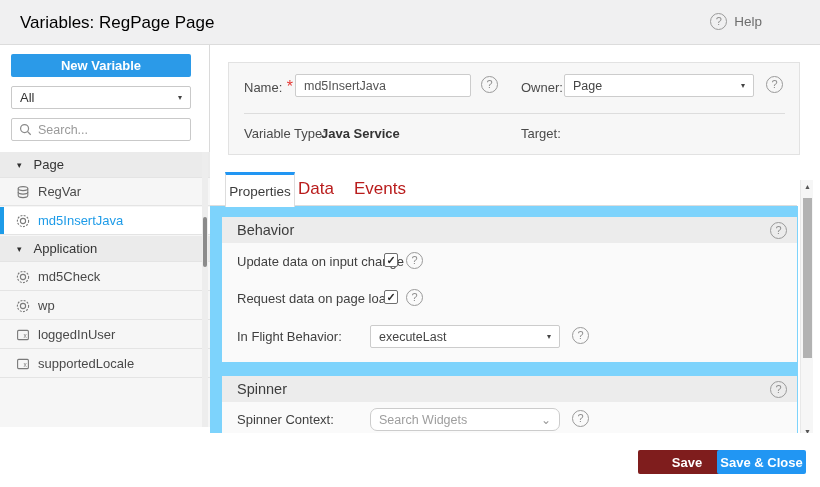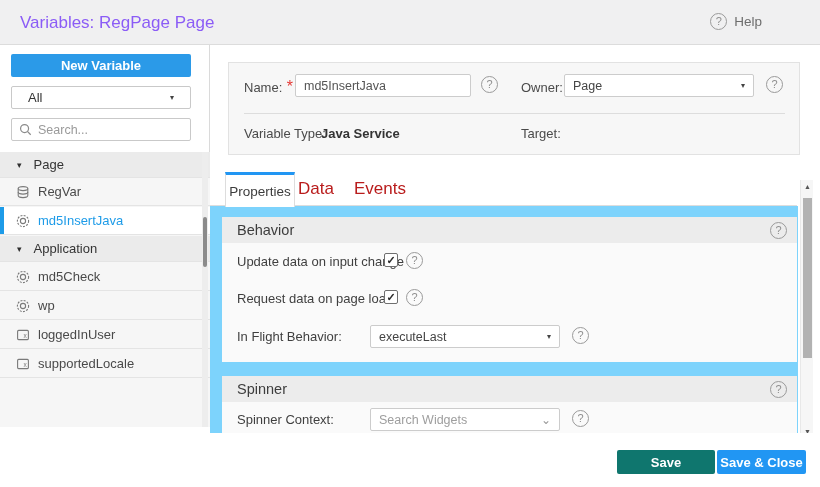--- a/index.html
+++ b/index.html
@@ -8,37 +8,37 @@
     font-family:"Liberation Sans", sans-serif;
     background:#fff; color:#3f3f3f; overflow:hidden; position:relative;
   }
   .abs { position:absolute; }
 
   
   .top-header {
     left:0; top:0; width:820px; height:45px;
     background:#f0f0f1; border-bottom:1px solid #dcdcdc;
   }
-  .top-title { left:20px; top:13px; font-size:17px; color:#8b5cf6; }
+  .top-title { left:20px; top:13px; font-size:17px; color:#000000; }
   .help-link { right:58px; top:13px; display:flex; align-items:center; gap:7px; color:#6e6e6e; font-size:13.5px; cursor:pointer; }
   .qmark {
     display:inline-flex; align-items:center; justify-content:center;
     width:17px; height:17px; border:1.4px solid #9a9a9a; border-radius:50%;
     color:#8f8f8f; font-size:11px; line-height:1; background:transparent; flex:0 0 auto;
   }
 
   
   .sidebar { left:0; top:45px; width:210px; height:382px; background:#fff; border-right:1px solid #dadada; }
   .btn-new {
     left:11px; top:9px; width:180px; height:23px; background:#2b9ae8; border:none; border-radius:2px;
     color:#fff; font-weight:bold; font-size:13px; display:flex; align-items:center; justify-content:center; cursor:pointer;
   }
   .filter-select {
     left:11px; top:41px; width:180px; height:23px; background:#fff; border:1px solid #c9c9c9; border-radius:2px;
-    display:flex; align-items:center; padding:0 16px; font-size:13px; color:#333; cursor:pointer;
+    display:flex; align-items:center; padding:0 8px; font-size:13px; color:#333; cursor:pointer;
   }
   .filter-select .caret { margin-left:auto; }
   .caret { font-size:8px; color:#444; }
   .search-box {
     left:11px; top:73px; width:180px; height:23px; background:#fff; border:1px solid #c9c9c9; border-radius:2px;
     display:flex; align-items:center; padding:0 7px; gap:6px;
   }
   .search-box input { border:none; outline:none; width:130px; font-size:12.5px; color:#555; background:transparent; font-family:inherit; }
   .search-box input::placeholder { color:#9a9a9a; }
 
@@ -108,21 +108,21 @@
   .scroll-arrow { position:absolute; left:0; width:13px; height:12px; display:flex; align-items:center; justify-content:center; font-size:7px; color:#555; cursor:pointer; }
   .main-thumb { position:absolute; left:2px; top:18px; width:9px; height:160px; background:#b2b2b2; cursor:pointer; }
 
   
   .footer { left:210px; top:433px; width:610px; height:54px; background:#fff; }
   .fbtn {
     position:absolute; top:17px; height:24px; border:none; border-radius:2px; color:#fff;
     font-size:13px; font-weight:bold; font-family:inherit; display:flex; align-items:center; justify-content:center; cursor:pointer;
   }
   .fbtn-cancel { left:308px; width:89px; background:#b9b9b9; }
-  .fbtn-save { left:407px; width:98px; background:#0f766e; }
+  .fbtn-save { left:428px; width:98px; background:#7f1d1d; }
   .fbtn-saveclose { left:507px; width:89px; background:#2196f3; }
 
   svg.icon { display:block; }
 </style>
 </head>
 <body>
 
 <div class="abs top-header">
   <div class="abs top-title">Variables: RegPage Page</div>
   <div class="abs help-link">
@@ -272,21 +272,21 @@
 
   <div class="section" style="top:170px;">
     <div class="section-header">
       <span>Spinner</span>
       <span class="qmark">?</span>
     </div>
     <div class="section-body" style="height:45px;">
       <div class="prow" style="top:10px;">
         <span class="lbl">Spinner Context:</span>
       </div>
-      <div class="combo" style="left:148px; top:6px; width:190px;">
+      <div class="combo" style="left:148px; top:6px; width:190px;border-radius:7px;">
         <span class="placeholder">Search Widgets</span>
         <span class="chev">⌄</span>
       </div>
       <span class="qmark abs" style="left:350px; top:8px;">?</span>
     </div>
   </div>
 </div>
 
 <div class="abs main-scroll">
   <div class="scroll-arrow" style="top:0;">▲</div>

